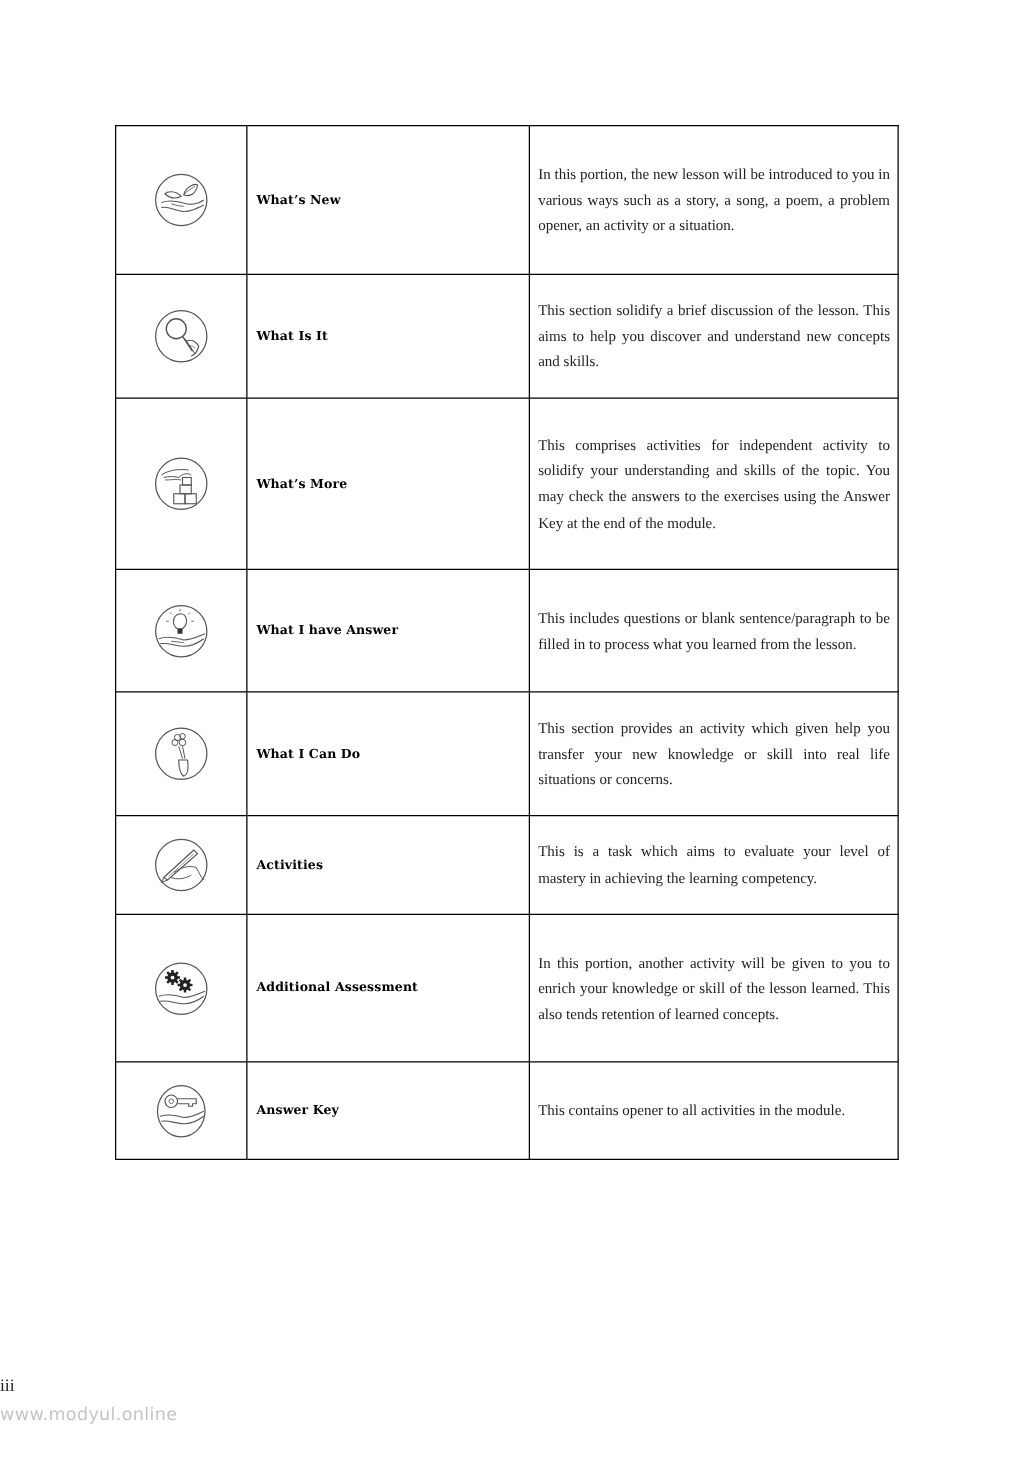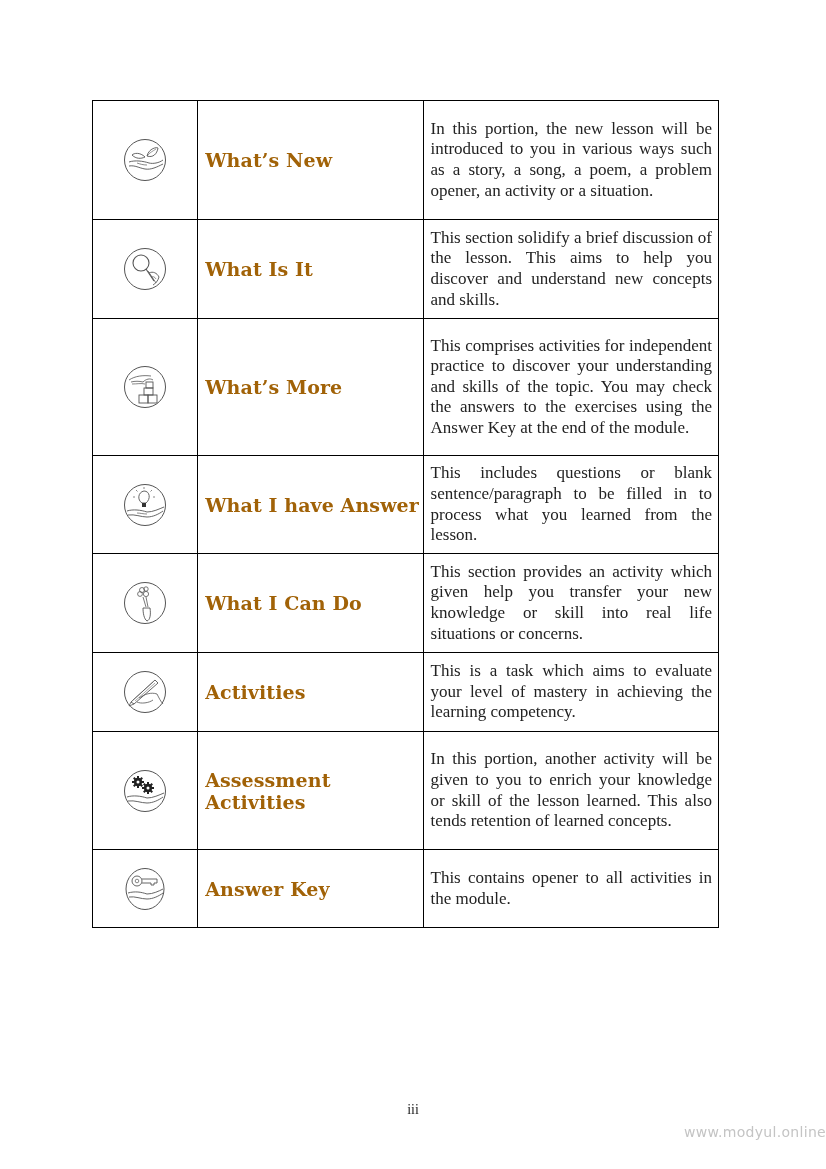--- a/index.html
+++ b/index.html
@@ -35,48 +35,48 @@
       text-align: center;
     }
     .icon-cell svg {
       display: block;
       margin: 0 auto;
     }
     .title-cell {
       padding-left: 7px !important;
       font-family: "DejaVu Serif", "Liberation Serif", serif;
       font-weight: bold;
-      font-size: 19px;
-      color: #a16207;
+      font-size: 10px;
+      color: #000000;
       letter-spacing: 0.1px;
     }
     .desc-cell {
       padding: 0 6px 0 7px !important;
       font-family: "Liberation Serif", "DejaVu Serif", serif;
-      font-size: 17px;
+      font-size: 12px;
       line-height: 20.6px;
       text-align: justify;
       color: #222;
     }
     .footer-page {
       position: absolute;
       top: 1102px;
       left: 0;
       width: 826px;
-      text-align: center;
+      text-align: left;
       font-family: "Liberation Serif", serif;
       font-size: 14px;
       color: #222;
     }
     .footer-watermark {
       position: absolute;
       top: 1124px;
       left: 0;
       width: 826px;
-      text-align: right;
+      text-align: left;
       font-family: "DejaVu Sans", sans-serif;
       font-size: 14px;
       color: #c4c4c4;
       letter-spacing: 0.3px;
     }
   </style>
 </head>
 <body>
 
 <table class="page-table">
@@ -131,21 +131,21 @@
             <rect x="21" y="23" width="9" height="7" fill="none" stroke="#555" stroke-width="0.9"></rect>
             <rect x="16" y="30" width="9" height="8" fill="none" stroke="#555" stroke-width="0.9"></rect>
             <rect x="25" y="30" width="9" height="8" fill="none" stroke="#555" stroke-width="0.9"></rect>
             <path d="M6 15 C12 11, 20 10, 28 11" fill="none" stroke="#555" stroke-width="0.8"></path>
             <path d="M8 17 C12 16, 16 16, 20 17 C23 14, 27 13, 30 15" fill="none" stroke="#555" stroke-width="0.8"></path>
             <path d="M9 19 C14 19, 18 18, 22 19" fill="none" stroke="#555" stroke-width="0.7"></path>
           </svg>
         </span>
       </td>
       <td class="title-cell">What’s More</td>
-      <td class="desc-cell">This comprises activities for independent practice to discover your understanding and skills of the topic. You may check the answers to the exercises using the Answer Key at the end of the module.</td>
+      <td class="desc-cell">This comprises activities for independent activity to solidify your understanding and skills of the topic. You may check the answers to the exercises using the Answer Key at the end of the module.</td>
     </tr>
 
     <tr style="height:98px;">
       <td class="icon-cell">
         <span>
           <svg width="44" height="44" viewBox="0 0 44 44">
             <circle cx="22" cy="22" r="20.5" fill="none" stroke="#555" stroke-width="1"></circle>
             <path d="M19 20 C14 17, 15 9, 21 8 C27 8, 28 16, 23 20 Z" fill="none" stroke="#555" stroke-width="0.9"></path>
             <rect x="19" y="20" width="4" height="4" fill="#333"></rect>
             <path d="M21 4 L21 6 M13 7 L14.5 8.5 M29 7 L27.5 8.5 M10 14 L12 14 M32 14 L30 14" fill="none" stroke="#555" stroke-width="0.7"></path>
@@ -212,21 +212,21 @@
               <rect x="24" y="13" width="2" height="12" transform="rotate(45 25 19)"></rect>
               <rect x="24" y="13" width="2" height="12" transform="rotate(-45 25 19)"></rect>
             </g>
             <circle cx="15" cy="13" r="1.5" fill="#fff"></circle>
             <circle cx="25" cy="19" r="1.5" fill="#fff"></circle>
             <path d="M4 28 C10 26, 18 27, 24 29 C30 29, 36 26, 41 24" fill="none" stroke="#555" stroke-width="0.9"></path>
             <path d="M5 32 C12 31, 18 34, 24 34 C30 34, 36 31, 40 28" fill="none" stroke="#555" stroke-width="0.9"></path>
           </svg>
         </span>
       </td>
-      <td class="title-cell">Assessment Activities</td>
+      <td class="title-cell">Additional Assessment</td>
       <td class="desc-cell">In this portion, another activity will be given to you to enrich your knowledge or skill of the lesson learned.  This also tends retention of learned concepts.</td>
     </tr>
 
     <tr style="height:78px;">
       <td class="icon-cell">
         <span>
           <svg width="44" height="44" viewBox="0 0 44 44">
             <ellipse cx="22" cy="22" rx="19" ry="20.5" fill="none" stroke="#555" stroke-width="1"></ellipse>
             <circle cx="14" cy="14" r="5" fill="none" stroke="#555" stroke-width="0.9"></circle>
             <circle cx="14" cy="14" r="1.8" fill="none" stroke="#555" stroke-width="0.7"></circle>

